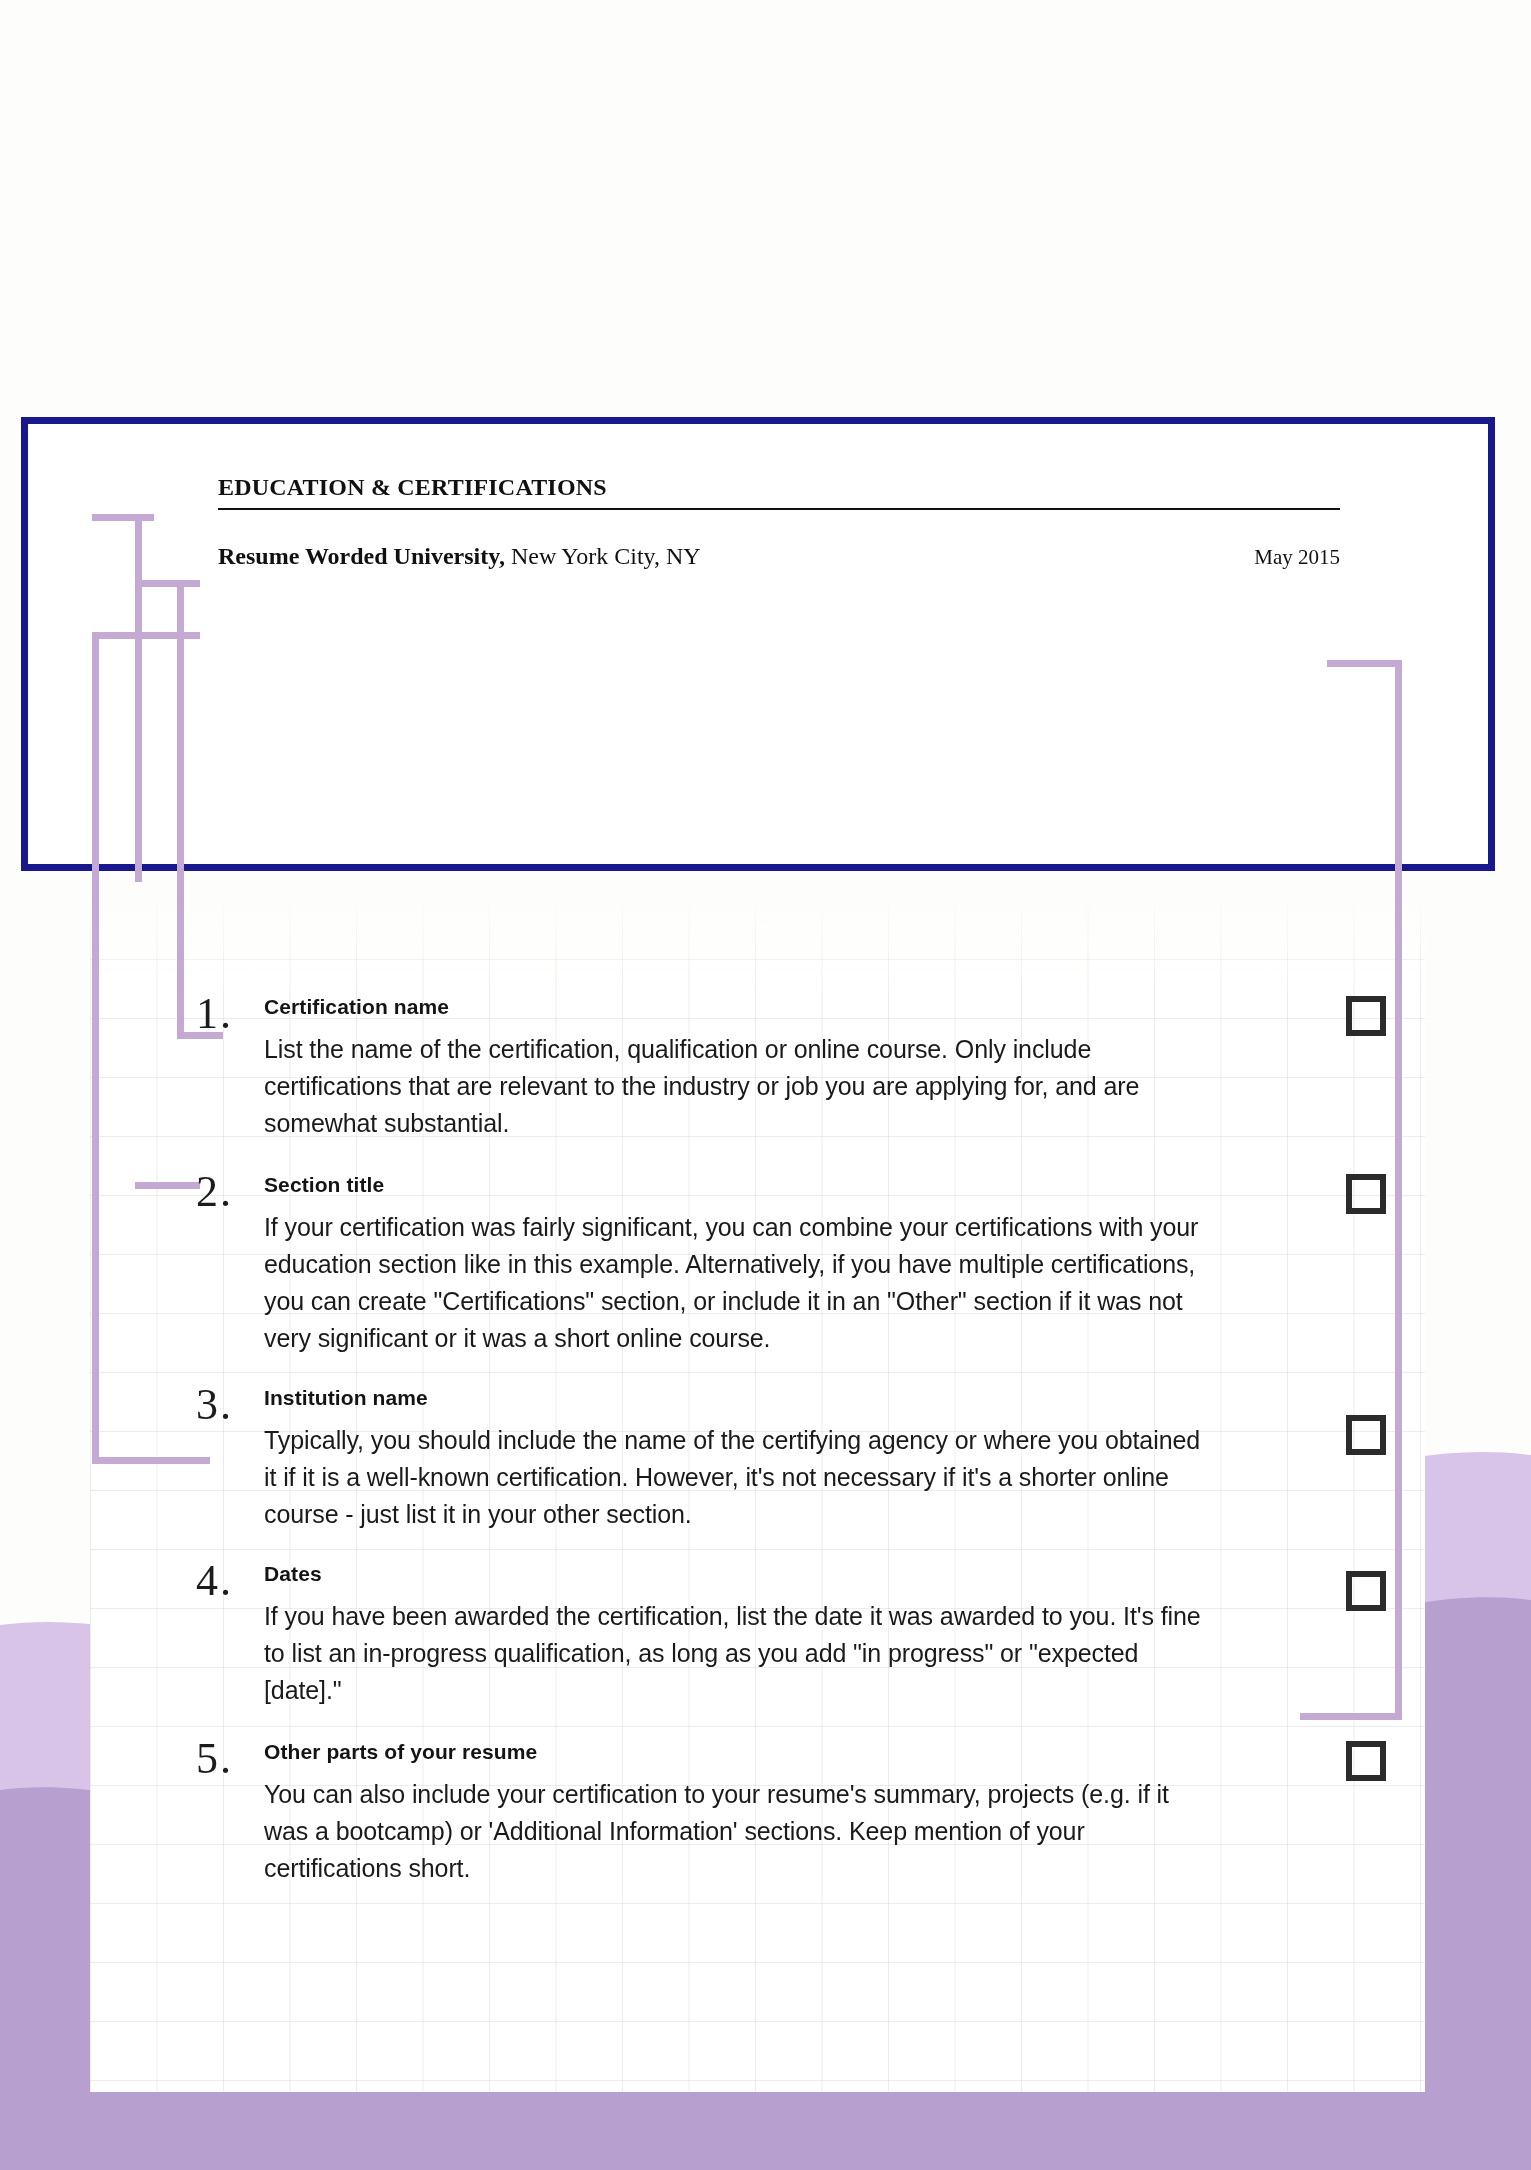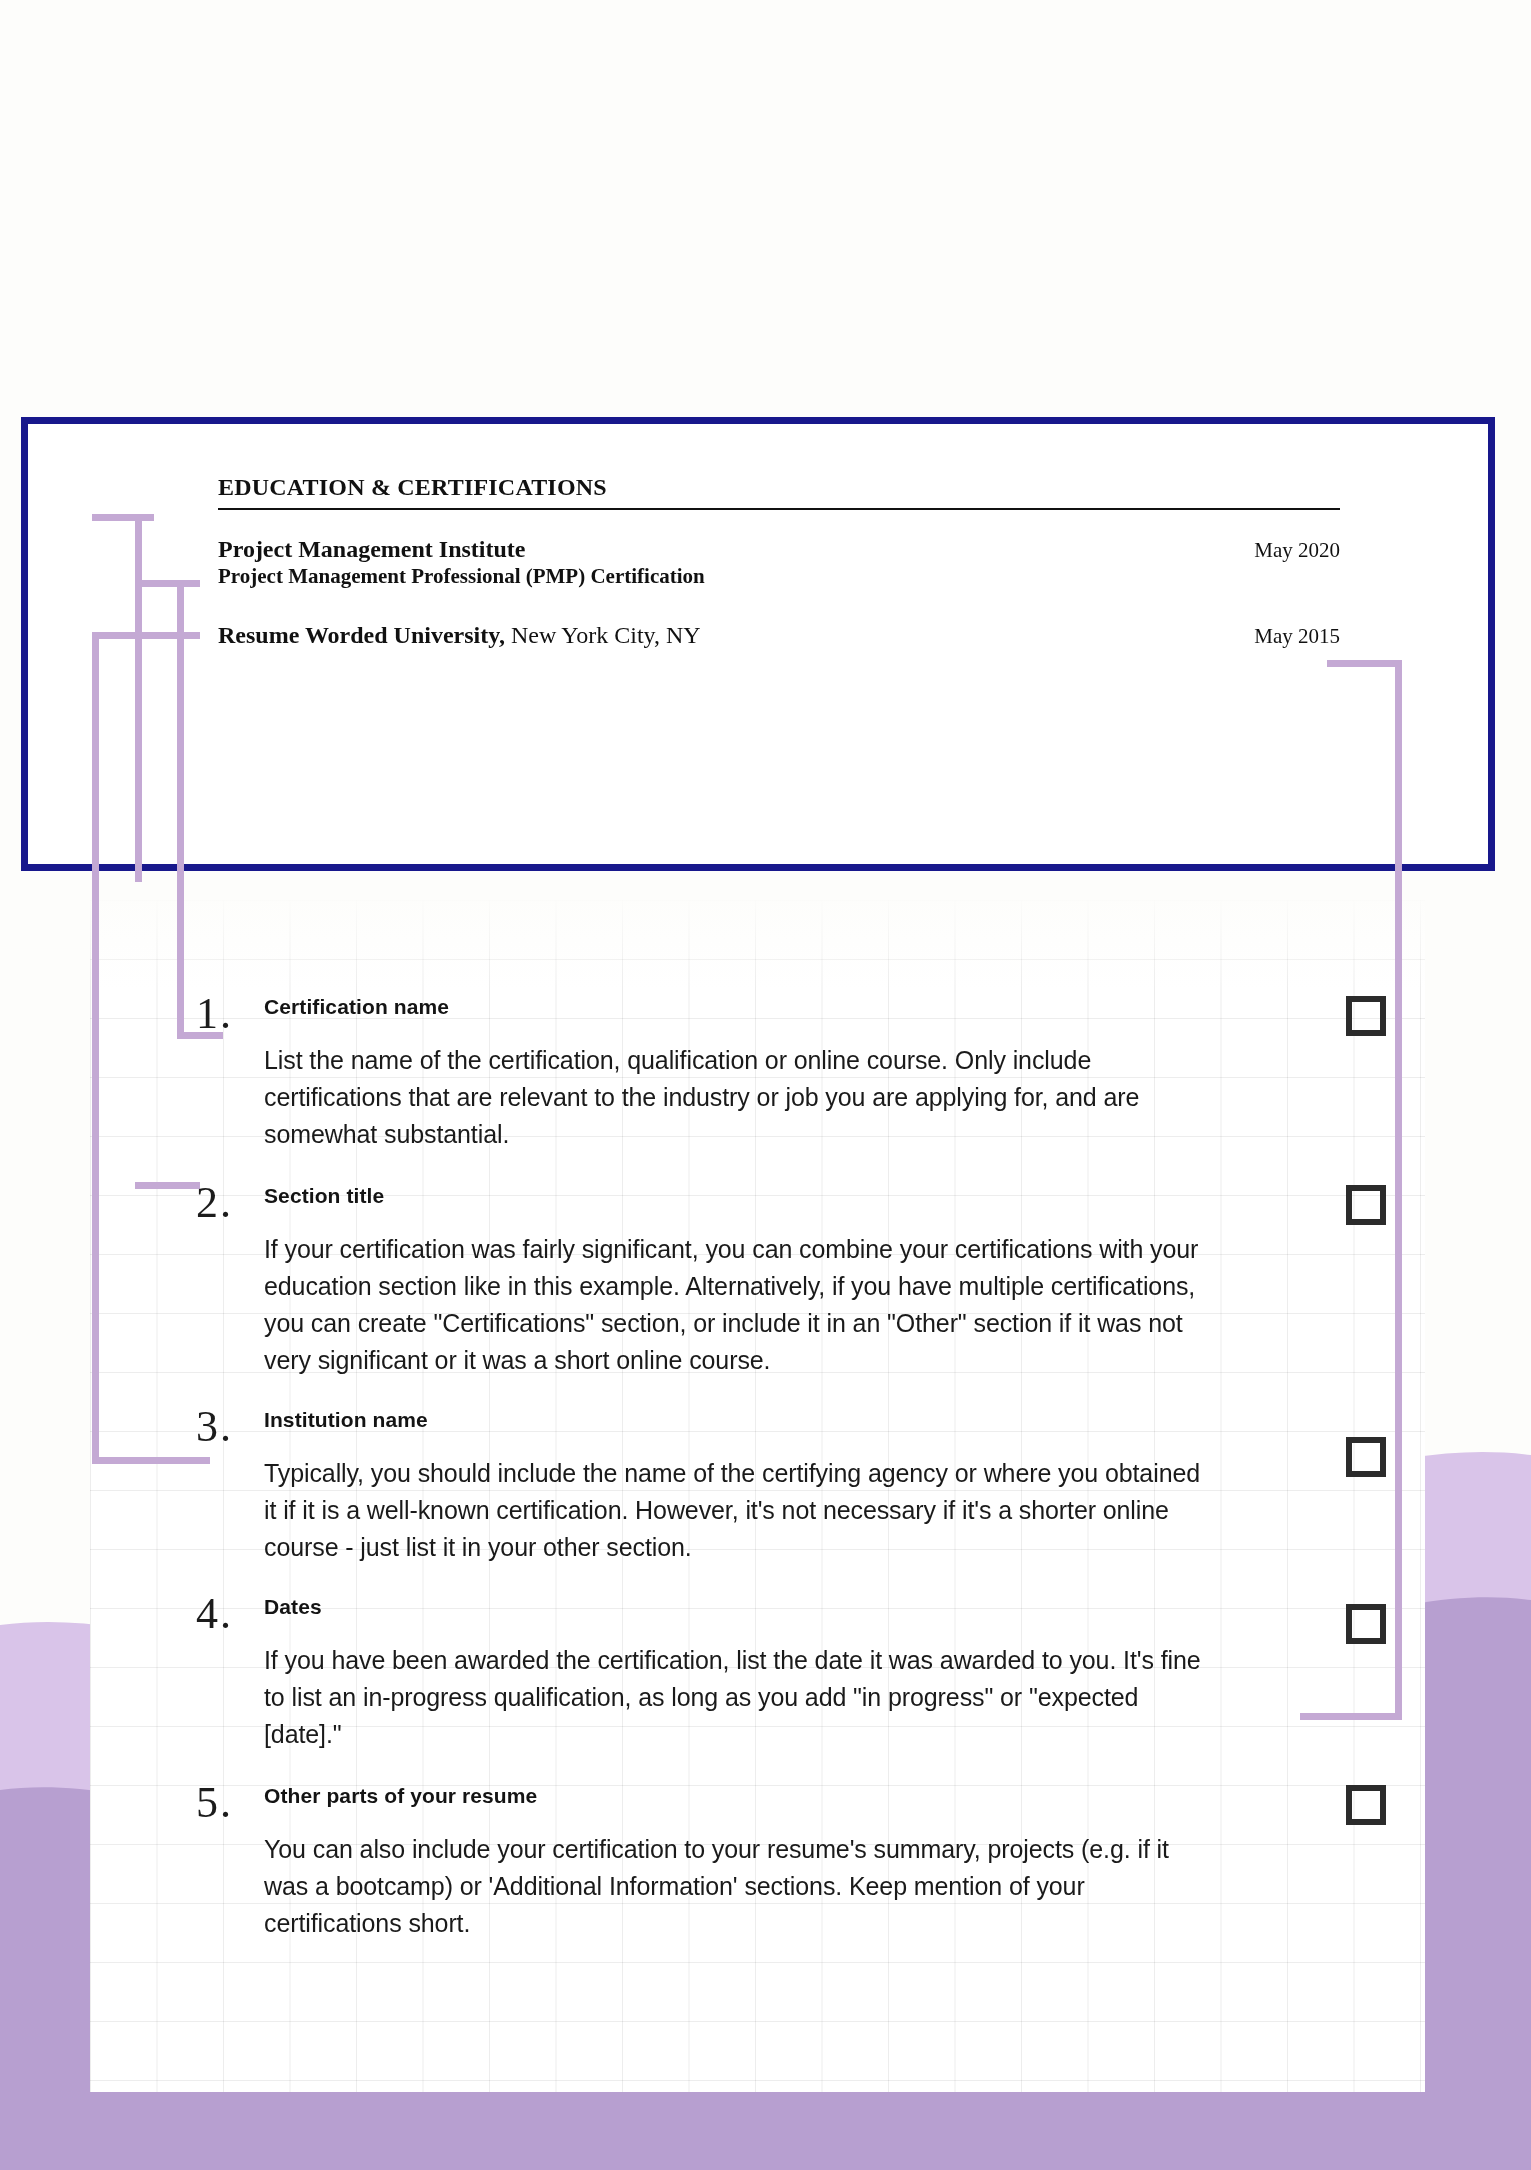--- a/index.html
+++ b/index.html
@@ -58,21 +58,21 @@
   
   #list { position: absolute; left: 196px; top: 990px; width: 1190px; }
   .item { position: relative; display: flex; margin-bottom: 26px; }
   .num {
     width: 68px; flex: 0 0 68px; text-align: left;
     font-size: 44px; line-height: 48px; color: #1c1c1c; font-weight: 300;
     font-family: "Liberation Serif", serif; letter-spacing: 2px;
   }
   .body { flex: 1 1 auto; padding-right: 180px; }
   .h { font-size: 21px; font-weight: 700; color: #141414; line-height: 34px; letter-spacing: .1px; }
-  .p { font-size: 25px; font-weight: 400; color: #1a1a1a; line-height: 37px; letter-spacing: -.1px; margin-top: 18px; }
+  .p { font-size: 25px; font-weight: 400; color: #1a1a1a; line-height: 37px; letter-spacing: -.1px; margin-top: 7px; }
   .cbox {
     position: absolute; right: 0; width: 40px; height: 40px;
     border: 6px solid #2b2b2b; background: transparent;
   }
 
   
   .conn { position: absolute; background: #c4a9d4; }
   .conn.v { width: 7px; }
   .conn.h { height: 7px; }
 </style>
@@ -90,27 +90,20 @@
   </svg>
 
 
   <div id="grid-panel"></div>
   <div id="grid-fade"></div>
 
   <div id="resume-box">
     <div class="resume-inner">
       <div class="r-head">EDUCATION &amp; CERTIFICATIONS</div>
 
-      <div class="r-entry">
-        <div class="r-row">
-          <div class="r-org"><span>Project Management Institute</span><span class="light"></span></div>
-          <div class="r-date">May 2020</div>
-        </div>
-        <div class="r-sub">Project Management Professional (PMP) Certification</div>
-      </div>
 
       <div class="r-entry" style="margin-top:33px;">
         <div class="r-row">
           <div class="r-org"><span>Resume Worded University,</span><span class="light"> New York City, NY</span></div>
           <div class="r-date">May 2015</div>
         </div>
       </div>
     </div>
   </div>
 

